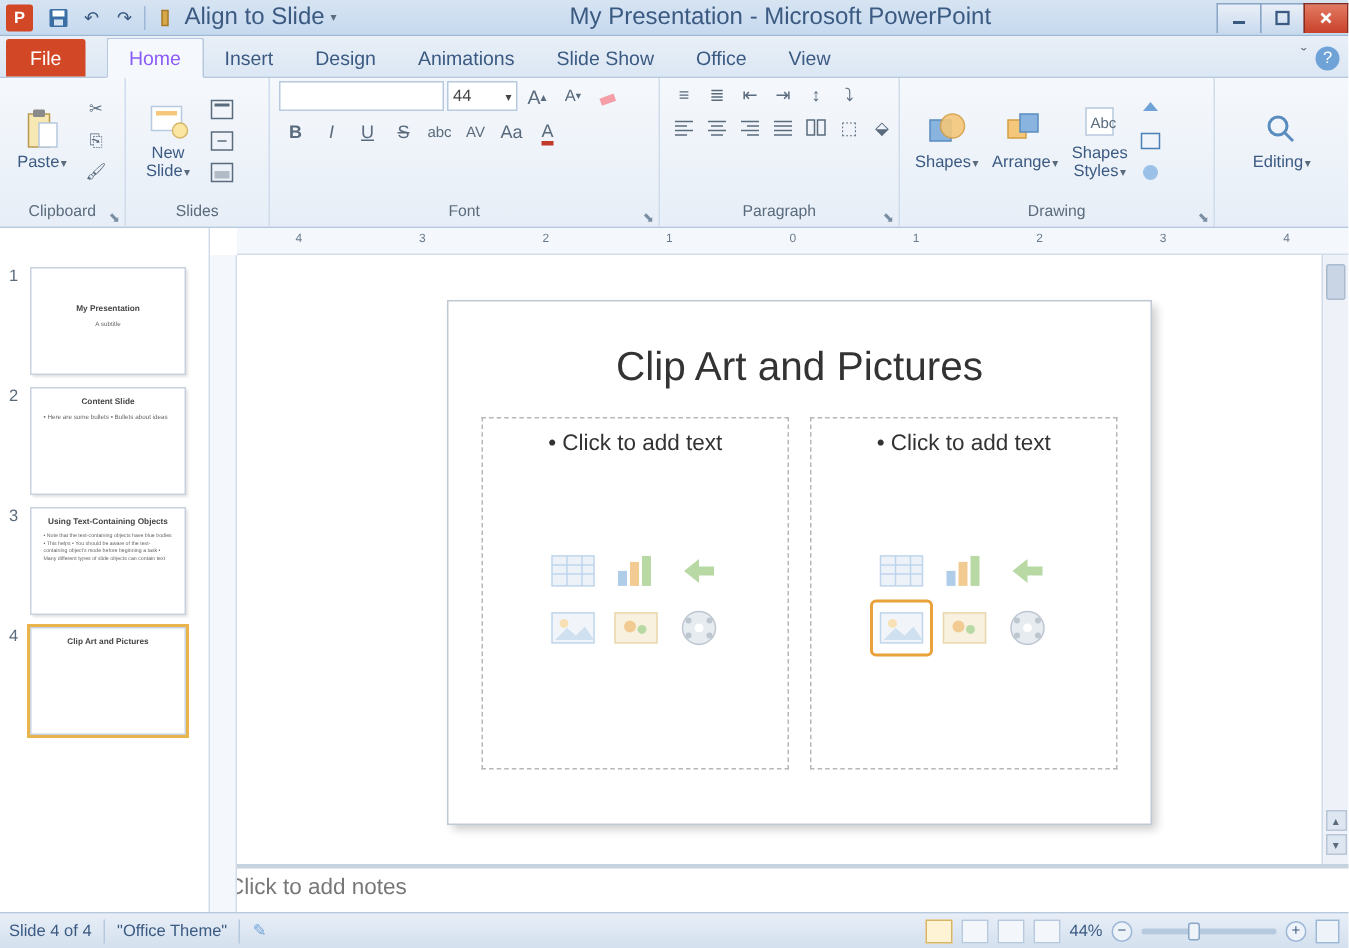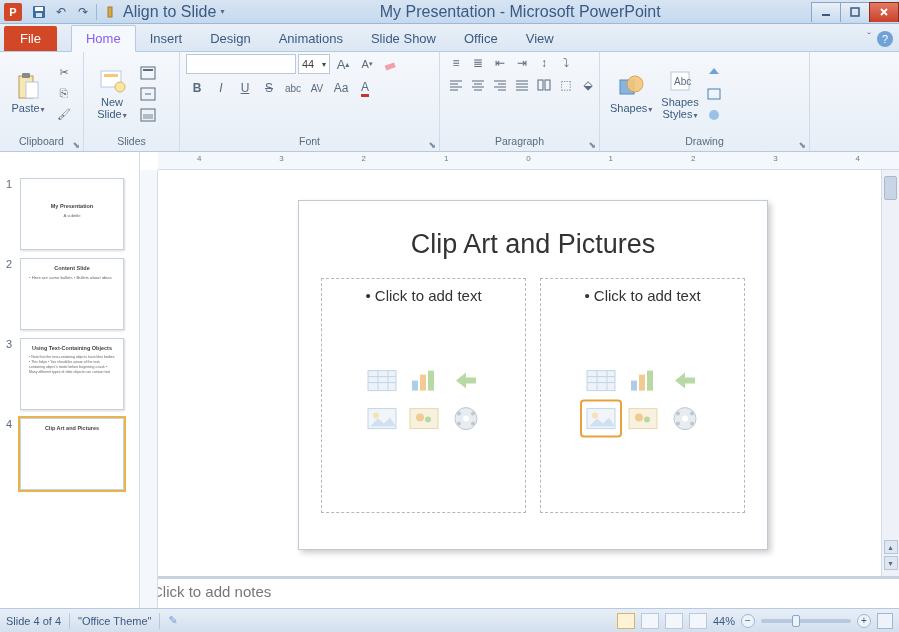--- a/index.html
+++ b/index.html
@@ -33,21 +33,21 @@
 .group-label .launcher { position: absolute; right: 3px; bottom: 1px; font-size: 9px; color: #7a8ea3; }
 .big-btn { display: flex; flex-direction: column; align-items: center; justify-content: center; gap: 1px; padding: 2px 4px; min-width: 44px; }
 .big-btn .icon-box { width: 30px; height: 30px; display: flex; align-items: center; justify-content: center; }
 .big-btn .lbl { font-size: 11px; color: #3b5a82; text-align: center; line-height: 1.05; }
 .big-btn .drop::after { content: "▾"; font-size: 8px; color: #5a6b7d; margin-left: 1px; }
 .mini-col { display: flex; flex-direction: column; gap: 3px; justify-content: center; }
 .mini-btn { width: 20px; height: 18px; display: flex; align-items: center; justify-content: center; color: #5a6b7d; font-size: 11px; border: 1px solid transparent; }
 .mini-row { display: flex; gap: 2px; align-items: center; }
 .font-sel { height: 20px; border: 1px solid #b7c9de; background: #fff; font-size: 11px; padding: 0 3px; display: flex; align-items: center; }
 .font-sel.name { width: 110px; }
-.font-sel.size { width: 32px; }
+.font-sel.size { width: 47px; }
 .fmt { width: 22px; height: 20px; display: flex; align-items: center; justify-content: center; font-size: 12px; color: #5a6b7d; }
 .fmt.strike { text-decoration: line-through; }
 .fmt.under { text-decoration: underline; }
 
 .para-btn { width: 20px; height: 18px; display: flex; align-items: center; justify-content: center; color: #5a6b7d; }
 
 
 .workspace { position: absolute; top: 152px; left: 0; right: 0; bottom: 24px; background: #fff; display: flex; }
 .thumb-header { position: absolute; top: 152px; left: 0; width: 140px; height: 18px; background: #f0f4fa; border-bottom: 1px solid #d3dde9; display: flex; align-items: center; }
 .thumb-tab { width: 24px; height: 18px; display: flex; align-items: center; justify-content: center; }
@@ -296,20 +296,29 @@
             <svg width="28" height="26">
               <rect x="3" y="6" width="14" height="14" fill="#8ab4e0" stroke="#5a8cc0"></rect>
               <circle cx="18" cy="10" r="8" fill="#f4c77b" stroke="#d49f45" opacity=".9"></circle>
             </svg>
           </div>
         <div class="lbl drop">Shapes</div>
       </div>
       <div class="big-btn">
         <div class="icon-box">
             <svg width="26" height="26">
+              <rect x="2" y="6" width="12" height="12" fill="#f4c77b" stroke="#d49f45"></rect>
+              <rect x="10" y="2" width="12" height="12" fill="#8ab4e0" stroke="#5a8cc0"></rect>
+            </svg>
+          </div>
+        <div class="lbl drop">Arrange</div>
+      </div>
+      <div class="big-btn">
+        <div class="icon-box">
+            <svg width="26" height="26">
               <rect x="4" y="4" width="18" height="18" fill="#fff" stroke="#b7c9de"></rect>
               <text x="7" y="17" font-size="10" fill="#5a6b7d">Abc</text>
             </svg>
           </div>
         <div class="lbl drop"><span>Shapes</span><br><span>Styles</span></div>
       </div>
       <div class="mini-col">
         <div class="mini-btn">
             <svg width="16" height="14">
               <path d="M3 8 l5 -6 l5 6 z" fill="#6fa3d8"></path>
@@ -323,20 +332,34 @@
         <div class="mini-btn">
             <svg width="16" height="14">
               <circle cx="8" cy="7" r="5" fill="#9bc1e8"></circle>
             </svg>
           </div>
       </div>
     </div>
     <div class="group-label"><span>Drawing</span><span class="launcher">⬊</span></div>
   </div>
 
+  <div class="group" style="flex:1;border-right:none;">
+    <div class="group-body" style="justify-content:center;">
+      <div class="big-btn">
+        <div class="icon-box">
+            <svg width="26" height="26">
+              <circle cx="10" cy="10" r="6" fill="none" stroke="#5a8cc0" stroke-width="2"></circle>
+              <path d="M14 14 l6 6" stroke="#5a8cc0" stroke-width="2"></path>
+            </svg>
+          </div>
+        <div class="lbl drop">Editing</div>
+      </div>
+    </div>
+    <div class="group-label" style="visibility:hidden;">Editing</div>
+  </div>
 </div>
 
 <div class="thumb-header">
   <div class="thumb-tab active">
       <svg width="12" height="10">
         <rect x="1" y="1" width="10" height="8" fill="#fff" stroke="#a0b2c6"></rect>
       </svg>
     </div>
   <div class="thumb-tab">
       <svg width="12" height="10">

